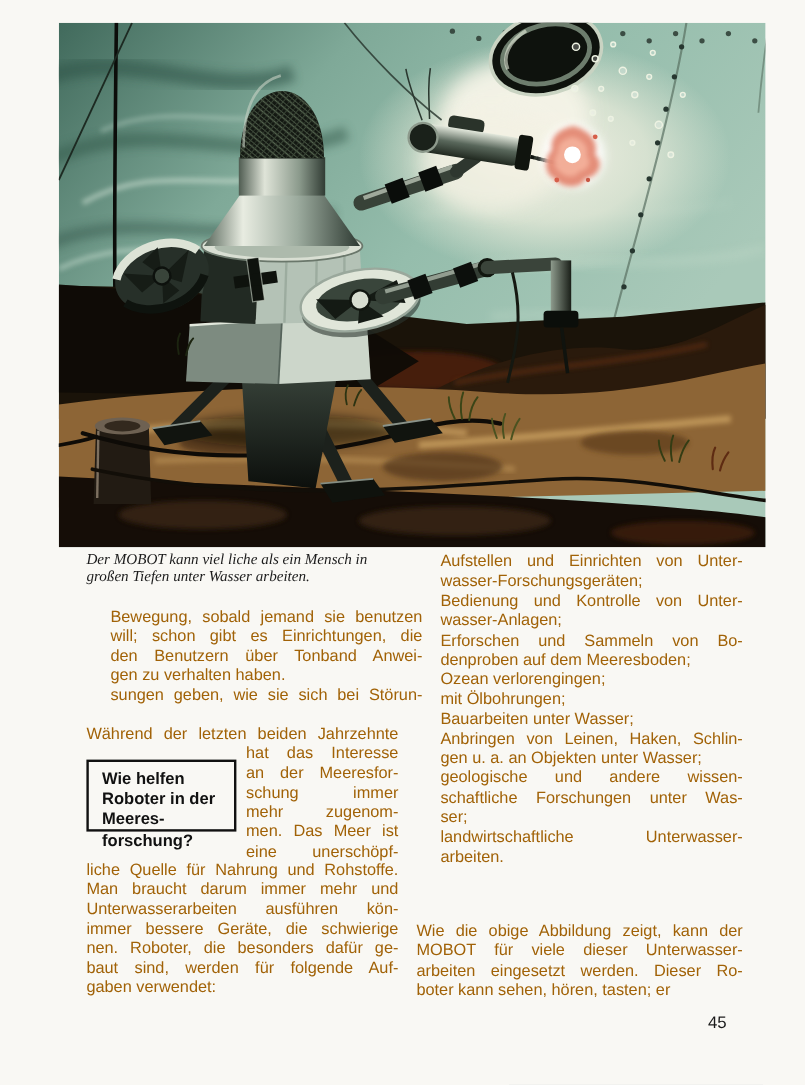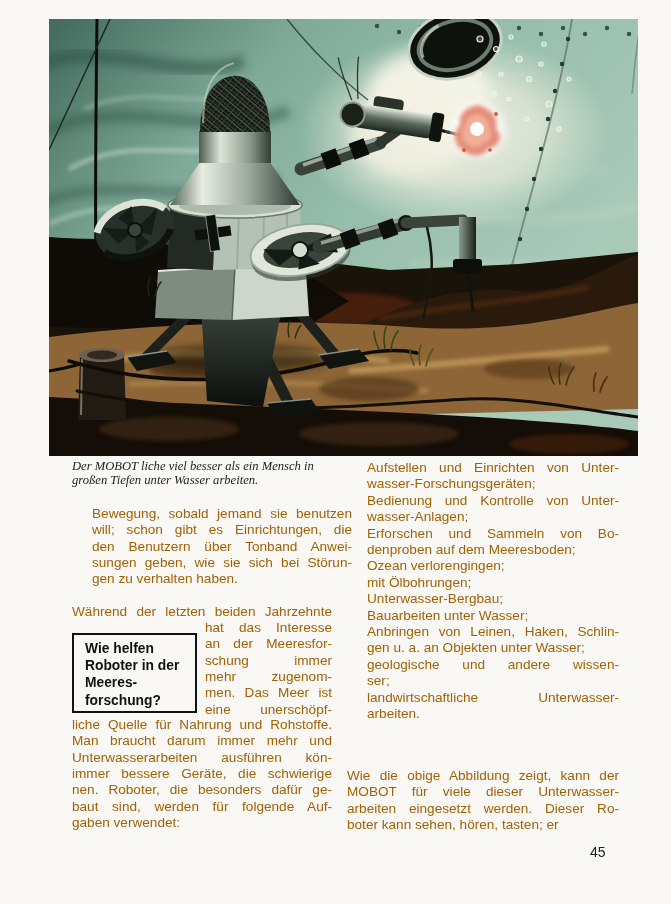--- a/index.html
+++ b/index.html
@@ -13,21 +13,21 @@
     position:absolute;left:72px;top:459px;width:310px;
     font-family:"Liberation Serif",serif;font-style:italic;
     font-size:12.6px;line-height:14px;color:#1c1c1c;
   }
   .bodytext{font-size:13.6px;line-height:16.35px;color:#a16207;}
   .ln{text-align:justify;text-align-last:justify;white-space:normal;}
   .ln.end{text-align-last:left;}
   .para1{position:absolute;left:72px;top:506px;width:260px;margin-left:20px;}
   .para2l1{position:absolute;left:72px;top:604px;width:260px;}
   .qbox{
-    position:absolute;left:72px;top:633px;width:125px;height:80px;
+    position:absolute;left:72px;top:633px;width:125px;height:60px;
     box-sizing:border-box;border:2.2px solid #111;background:#f9f8f4;
     padding:5px 8px 0 11px;
     font-size:13.8px;font-weight:bold;line-height:17.2px;color:#111;
   }
   .beside{position:absolute;left:205px;top:620px;width:127px;}
   .below{position:absolute;left:72px;top:717px;width:260px;}
   .tasks{position:absolute;left:367px;top:460px;width:252px;line-height:16.4px;}
   .closing{position:absolute;left:347px;top:768px;width:272px;}
   .pagenum{position:absolute;left:590px;top:844px;font-size:14px;color:#1a1a1a;}
 </style>
@@ -339,30 +339,30 @@
           <path d="M106,277 c2,-8 3,-11 6,-14"></path>
       </g>
       <g stroke="#2c3312" stroke-width="1.5">
         <path d="M240,318 c-2,-8 -1,-12 1,-16"></path>
           <path d="M246,319 c2,-7 3,-10 6,-13"></path>
       </g>
     </g>
   </svg>
 
   <div class="caption">
-    <div>Der MOBOT liche viel besser als ein Mensch in</div>
+    <div>Der MOBOT kann viel liche als ein Mensch in</div>
     <div>großen Tiefen unter Wasser arbeiten.</div>
   </div>
 
   <div class="para1 bodytext">
     <div class="ln">Bewegung, sobald jemand sie benutzen</div>
     <div class="ln">will; schon gibt es Einrichtungen, die</div>
     <div class="ln">den Benutzern über Tonband Anwei-</div>
+    <div class="ln end">gen zu verhalten haben.</div>
     <div class="ln">sungen geben, wie sie sich bei Störun-</div>
-    <div class="ln end">gen zu verhalten haben.</div>
   </div>
 
   <div class="para2l1 bodytext">
     <div class="ln">Während der letzten beiden Jahrzehnte</div>
   </div>
 
   <div class="qbox">
     <div>Wie helfen</div>
     <div>Roboter in der</div>
     <div>Meeres-</div>
@@ -390,25 +390,25 @@
 
   <div class="tasks bodytext">
     <div class="ln">Aufstellen und Einrichten von Unter-</div>
     <div class="ln end">wasser-Forschungsgeräten;</div>
     <div class="ln">Bedienung und Kontrolle von Unter-</div>
     <div class="ln end">wasser-Anlagen;</div>
     <div class="ln">Erforschen und Sammeln von Bo-</div>
     <div class="ln end">denproben auf dem Meeresboden;</div>
     <div class="ln end">Ozean verlorengingen;</div>
     <div class="ln end">mit Ölbohrungen;</div>
-    <div class="ln end">Unterwasser-Bergbau;</div>
     <div class="ln end">Bauarbeiten unter Wasser;</div>
     <div class="ln">Anbringen von Leinen, Haken, Schlin-</div>
     <div class="ln end">gen u. a. an Objekten unter Wasser;</div>
     <div class="ln">geologische und andere wissen-</div>
+    <div class="ln">schaftliche Forschungen unter Was-</div>
     <div class="ln end">ser;</div>
     <div class="ln">landwirtschaftliche Unterwasser-</div>
     <div class="ln end">arbeiten.</div>
   </div>
 
   <div class="closing bodytext">
     <div class="ln">Wie die obige Abbildung zeigt, kann der</div>
     <div class="ln">MOBOT für viele dieser Unterwasser-</div>
     <div class="ln">arbeiten eingesetzt werden. Dieser Ro-</div>
     <div class="ln end">boter kann sehen, hören, tasten; er</div>

